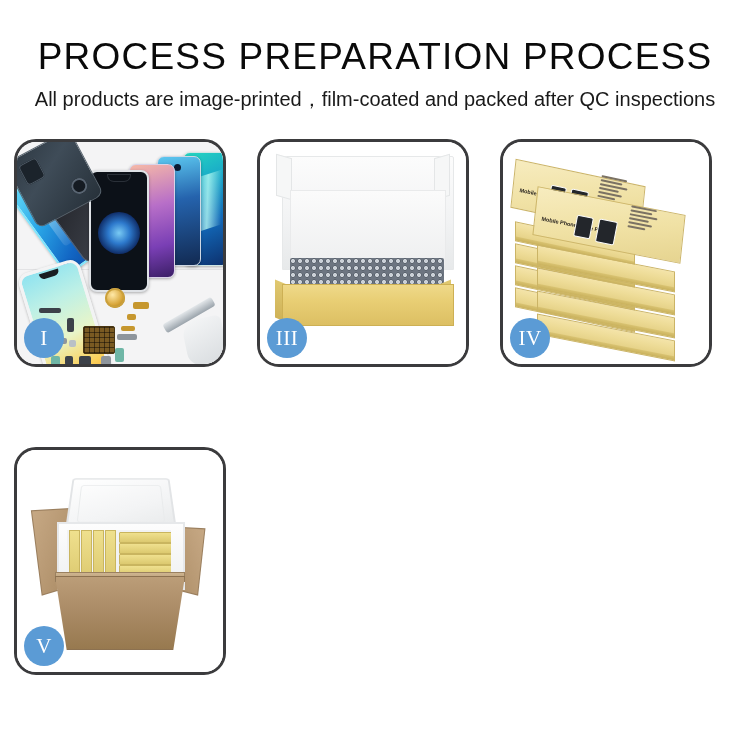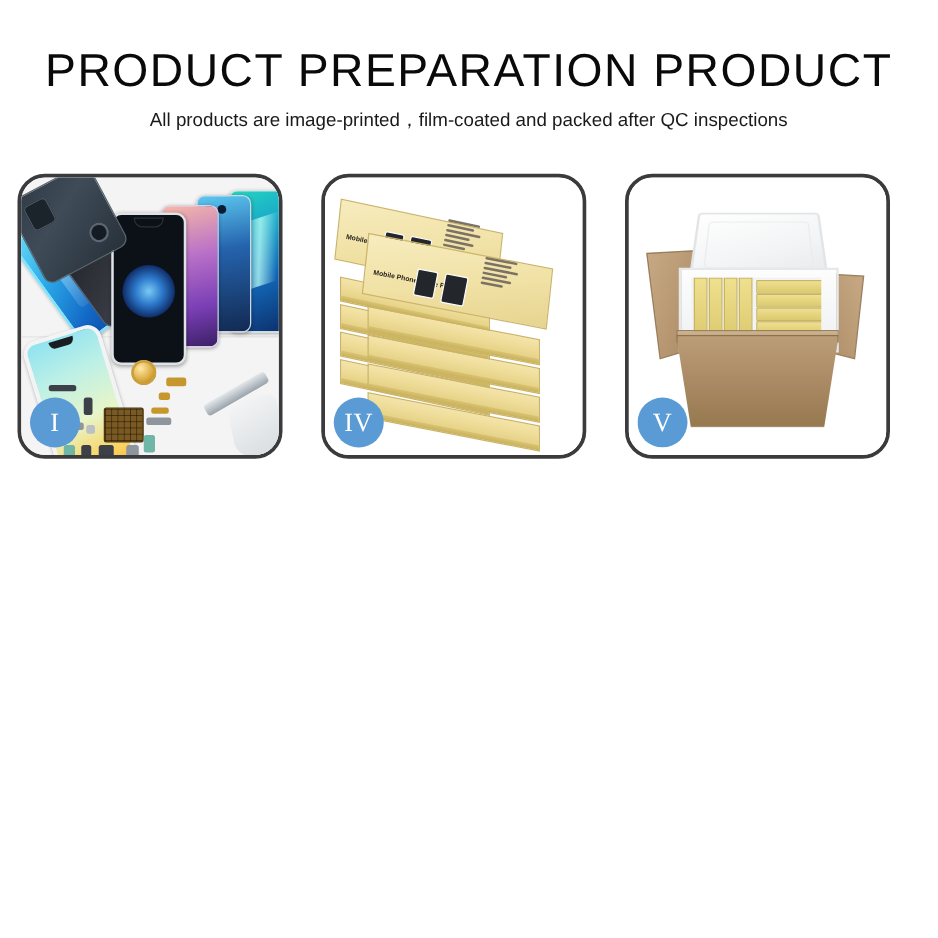--- a/index.html
+++ b/index.html
@@ -25,21 +25,21 @@
     font-size: 37px;
     font-weight: 400;
     letter-spacing: 1.2px;
     color: #0a0a0a;
     line-height: 1;
     margin: 0;
     white-space: nowrap;
   }
   #page-subtitle {
     font-family: "Liberation Sans", sans-serif;
-    font-size: 15px;
+    font-size: 20px;
     font-weight: 400;
     color: #1a1a1a;
     margin: 14px 0 0 0;
     line-height: 1;
     white-space: nowrap;
   }
 
   
   #panel-grid {
     position: absolute;
@@ -415,21 +415,21 @@
   .p6-tab{
     position:absolute; width:13px; height:20px;
     background: linear-gradient(180deg,#b1926b,#a1825b);
     border:1px solid #937a57;
   }
 </style>
 </head>
 <body>
 
 <div id="header">
-  <h1 id="page-title">PRODUCT PREPARATION PRODUCT</h1>
+  <h1 id="page-title">PROCESS PREPARATION PROCESS</h1>
   <p id="page-subtitle">All products are image-printed，film-coated and packed after QC inspections</p>
 </div>
 
 <div id="panel-grid">
 
   <div class="panel">
     <div class="panel-photo">
       <div class="p1-bg"></div>
       <div class="p1-shelf"></div>
 
@@ -460,20 +460,34 @@
       <div class="bit teal" style="left:98px;top:206px;width:9px;height:14px;"></div>
 
       <div class="p1-housing"></div>
       <div class="p1-hand"></div>
       <div class="p1-tool"></div>
     </div>
     <div class="step-badge">I</div>
   </div>
 
 
+  <div class="panel">
+    <div class="panel-photo">
+      <div class="p3-bg"></div>
+      <div class="p3-lid"></div>
+      <div class="p3-lid-flapL"></div>
+      <div class="p3-lid-flapR"></div>
+      <div class="p3-foam"></div>
+      <div class="p3-bubblelayer"></div>
+      <div class="p3-boxleft"></div>
+      <div class="p3-boxright"></div>
+      <div class="p3-boxfront"></div>
+    </div>
+    <div class="step-badge">III</div>
+  </div>
 
   <div class="panel">
     <div class="panel-photo">
       <div class="p4-bg"></div>
 
       <div class="stackbox" style="left:12px;top:92px;width:118px;height:18px;transform:skewY(12deg);">
           <span class="edge"></span>
         </div>
       <div class="stackbox" style="left:12px;top:114px;width:118px;height:18px;transform:skewY(12deg);">
           <span class="edge"></span>

